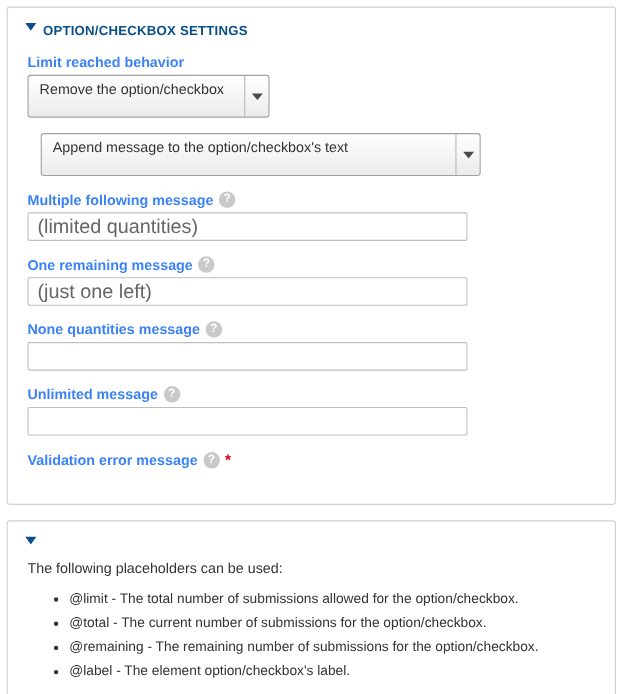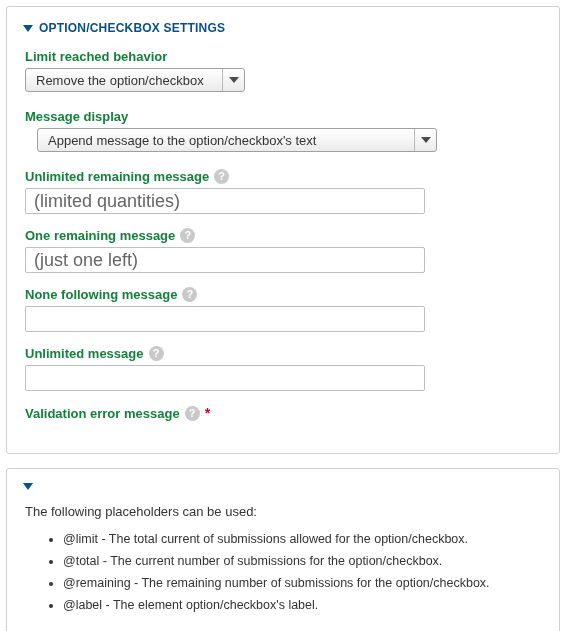--- a/index.html
+++ b/index.html
@@ -13,21 +13,20 @@
 }
 .panel {
   border: 1px solid #d0d0d0;
   border-radius: 3px;
   background: #fff;
   margin-bottom: 14px;
   padding: 14px 16px 16px 16px;
 }
 .panel-header {
   display: flex;
-  align-items: center;
   gap: 6px;
   margin-bottom: 14px;
   cursor: pointer;
 }
 .disclosure {
   width: 0; height: 0;
   border-left: 5px solid transparent;
   border-right: 5px solid transparent;
   border-top: 7px solid #0b4f8a;
   display: inline-block;
@@ -46,21 +45,21 @@
 .field:last-child { margin-bottom: 16px; }
 .field-label-row {
   display: flex;
   align-items: center;
   gap: 5px;
   margin-bottom: 4px;
 }
 .field-label {
   font-size: 13px;
   font-weight: bold;
-  color: #15803d;
+  color: #3b82f6;
 }
 .help-icon {
   width: 15px; height: 15px;
   border-radius: 50%;
   background: #c9c9c9;
   color: #fff;
   font-size: 11px;
   font-weight: bold;
   line-height: 15px;
   text-align: center;
@@ -82,21 +81,21 @@
   border-radius: 2px;
   background: #fff;
   font-family: inherit;
 }
 .select-wrap {
   position: relative;
   display: inline-block;
   border: 1px solid #a0a0a0;
   border-radius: 3px;
   background: linear-gradient(#ffffff, #ebebeb);
-  height: 24px;
+  height: 39px;
 }
 .select-wrap.small { width: 220px; }
 .select-wrap.large { width: 400px; margin-left: 12px; }
 .select-value {
   padding: 3px 28px 3px 10px;
   font-size: 13px;
   color: #333;
   line-height: 17px;
   display: block;
   overflow: hidden;
@@ -147,48 +146,45 @@
     <div class="field-label-row">
       <span class="field-label">Limit reached behavior</span>
     </div>
     <div class="select-wrap small">
       <span class="select-value">Remove the option/checkbox</span>
       <span class="select-caret"></span>
     </div>
   </div>
 
   <div class="field">
-    <div class="field-label-row">
-      <span class="field-label">Message display</span>
-    </div>
     <div class="select-wrap large">
       <span class="select-value">Append message to the option/checkbox's text</span>
       <span class="select-caret"></span>
     </div>
   </div>
 
   <div class="field">
     <div class="field-label-row">
-      <span class="field-label">Unlimited remaining message</span>
+      <span class="field-label">Multiple following message</span>
       <span class="help-icon">?</span>
     </div>
     <input type="text" value="(limited quantities)" style="">
   </div>
 
   <div class="field">
     <div class="field-label-row">
       <span class="field-label">One remaining message</span>
       <span class="help-icon">?</span>
     </div>
     <input type="text" value="(just one left)" style="">
   </div>
 
   <div class="field">
     <div class="field-label-row">
-      <span class="field-label">None following message</span>
+      <span class="field-label">None quantities message</span>
       <span class="help-icon">?</span>
     </div>
     <input type="text" value="" style="">
   </div>
 
   <div class="field">
     <div class="field-label-row">
       <span class="field-label">Unlimited message</span>
       <span class="help-icon">?</span>
     </div>
@@ -203,19 +199,19 @@
     </div>
   </div>
 </div>
 
 <div class="panel">
   <div class="panel-header">
     <span class="disclosure"></span>
   </div>
   <p class="help-text">The following placeholders can be used:</p>
   <ul class="placeholders">
-    <li>@limit - The total current of submissions allowed for the option/checkbox.</li>
+    <li>@limit - The total number of submissions allowed for the option/checkbox.</li>
     <li>@total - The current number of submissions for the option/checkbox.</li>
     <li>@remaining - The remaining number of submissions for the option/checkbox.</li>
     <li>@label - The element option/checkbox's label.</li>
 
   </ul>
 </div>
 
 </body></html>

